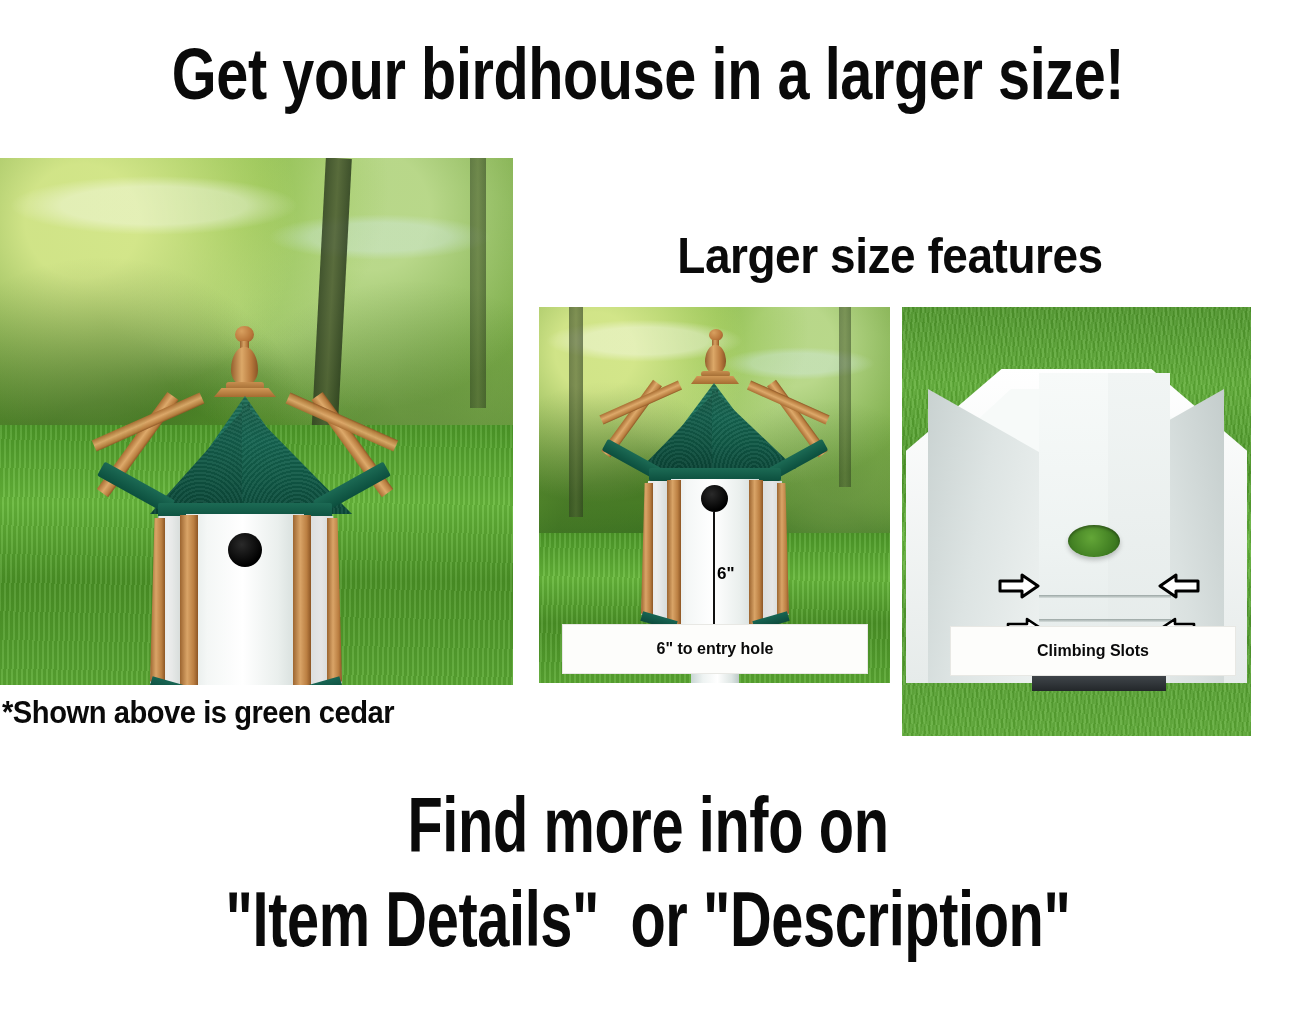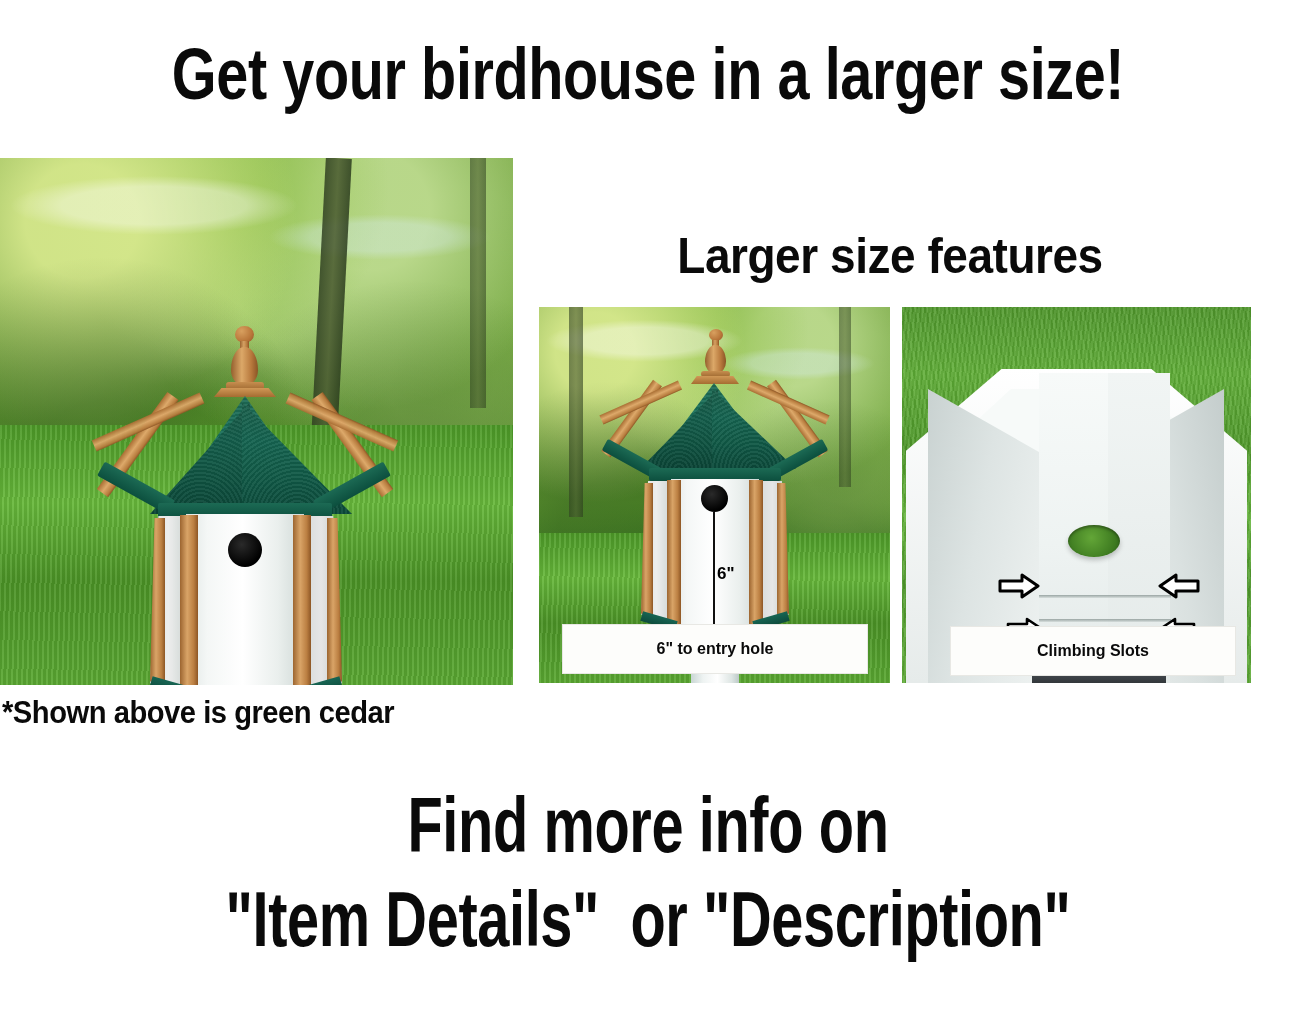--- a/index.html
+++ b/index.html
@@ -60,21 +60,21 @@
   }
 
   
   .photo {
     position:absolute;
     overflow:hidden;
     background:#3f7a22;
   }
   #photo-main      { left:0px;   top:158px; width:513px; height:527px; }
   #photo-measure   { left:539px; top:307px; width:351px; height:376px; }
-  #photo-interior  { left:902px; top:307px; width:349px; height:376px; }
+  #photo-interior  { left:902px; top:307px; width:349px; height:429px; }
 
   
   .bg-forest {
     position:absolute; inset:0;
     background:
       radial-gradient(circle at 16% 12%, rgba(214,232,140,.95) 0 9%, transparent 34%),
       radial-gradient(circle at 42% 6%,  rgba(150,196,84,.9) 0 8%, transparent 30%),
       radial-gradient(circle at 72% 10%, rgba(196,224,150,.85) 0 10%, transparent 33%),
       radial-gradient(circle at 90% 20%, rgba(120,170,70,.9) 0 12%, transparent 36%),
       radial-gradient(circle at 8%  34%, rgba(96,148,52,.9) 0 11%, transparent 34%),

